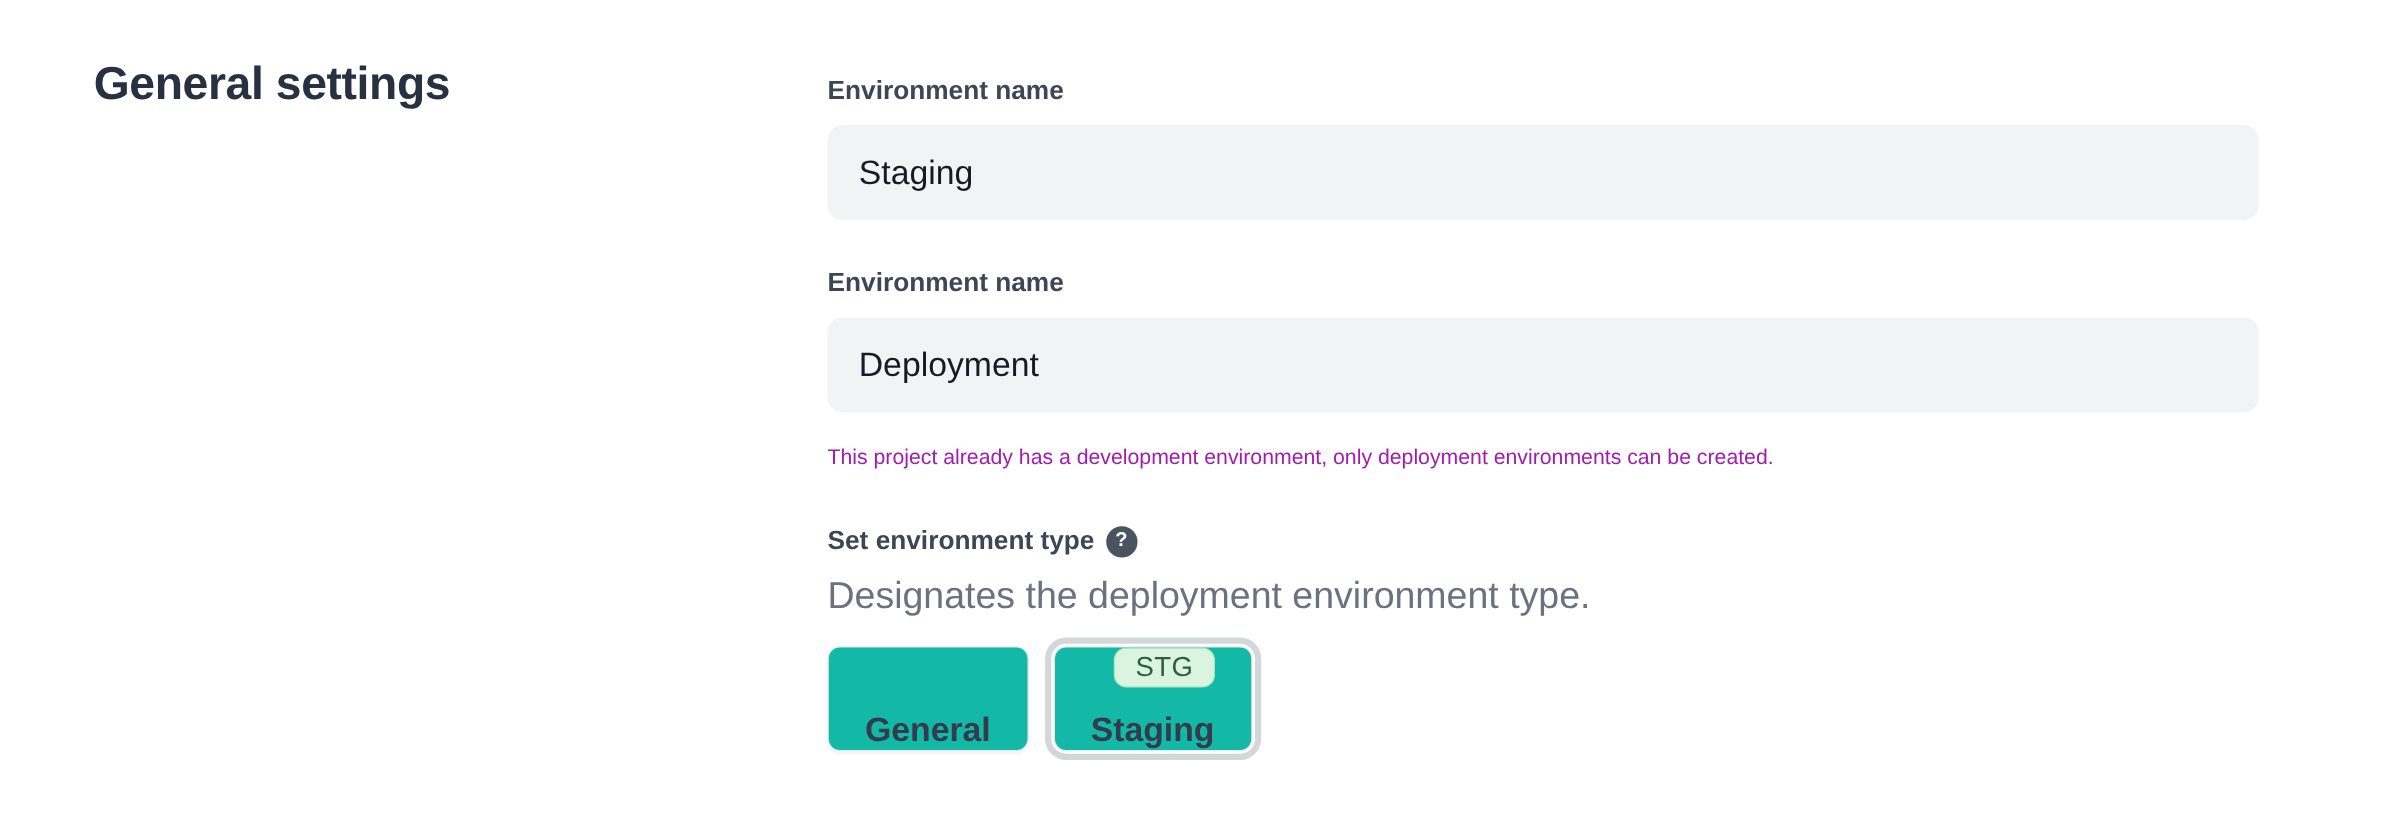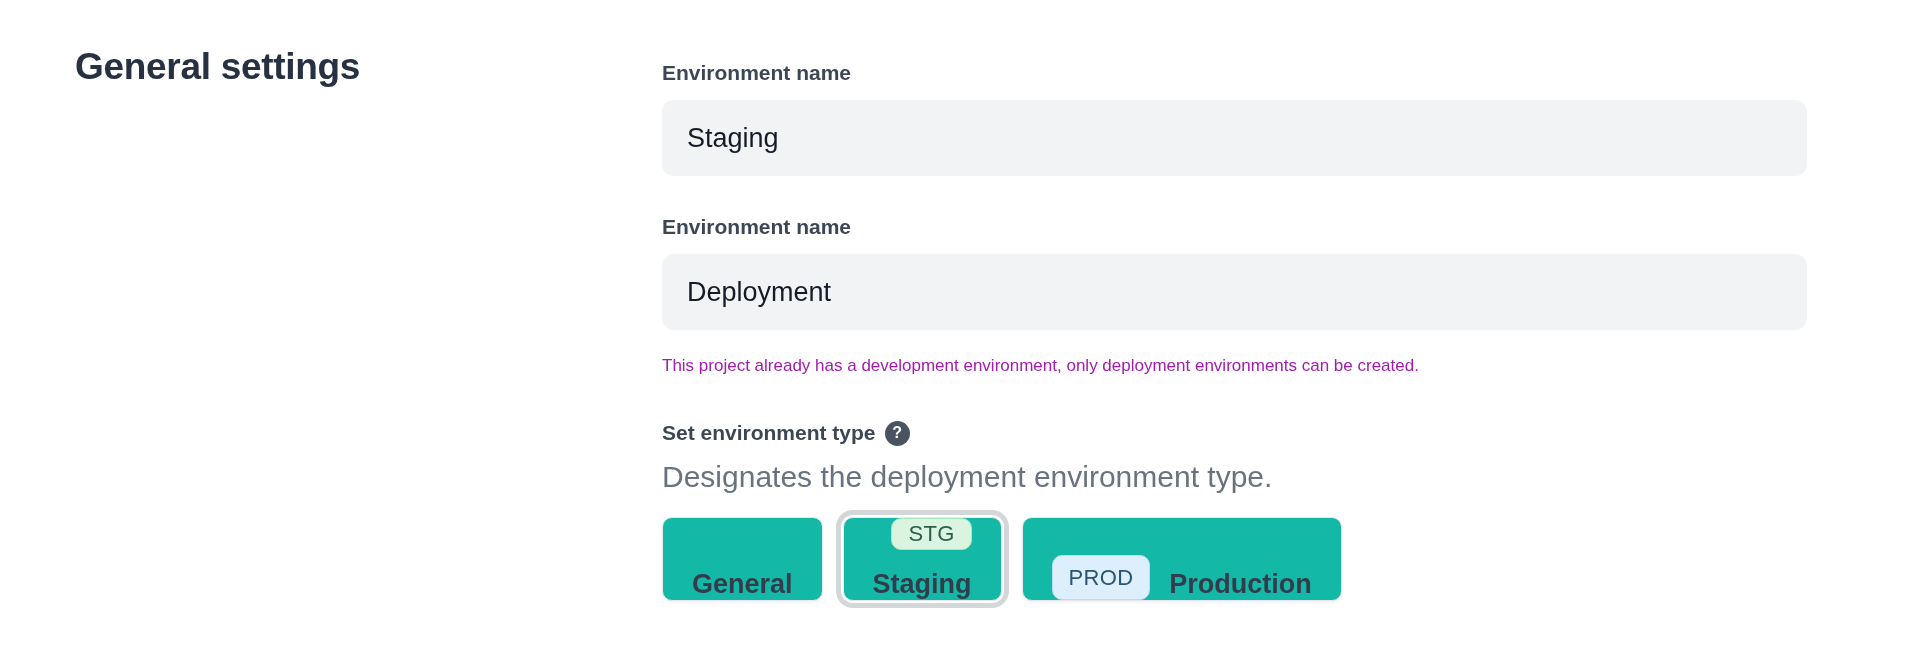--- a/index.html
+++ b/index.html
@@ -163,22 +163,18 @@
 
         <button class="option-btn">
           <span>General</span>
         </button>
 
         <button class="option-btn selected">
           <span class="type-badge badge-stg">STG</span>
           <span>Staging</span>
         </button>
 
-        <button class="option-btn">
-          <span class="type-badge badge-prod">PROD</span>
-          <span>Production</span>
-        </button>
 
       </div>
     </div>
 
   </div>
 </div>
 
 </body></html>

